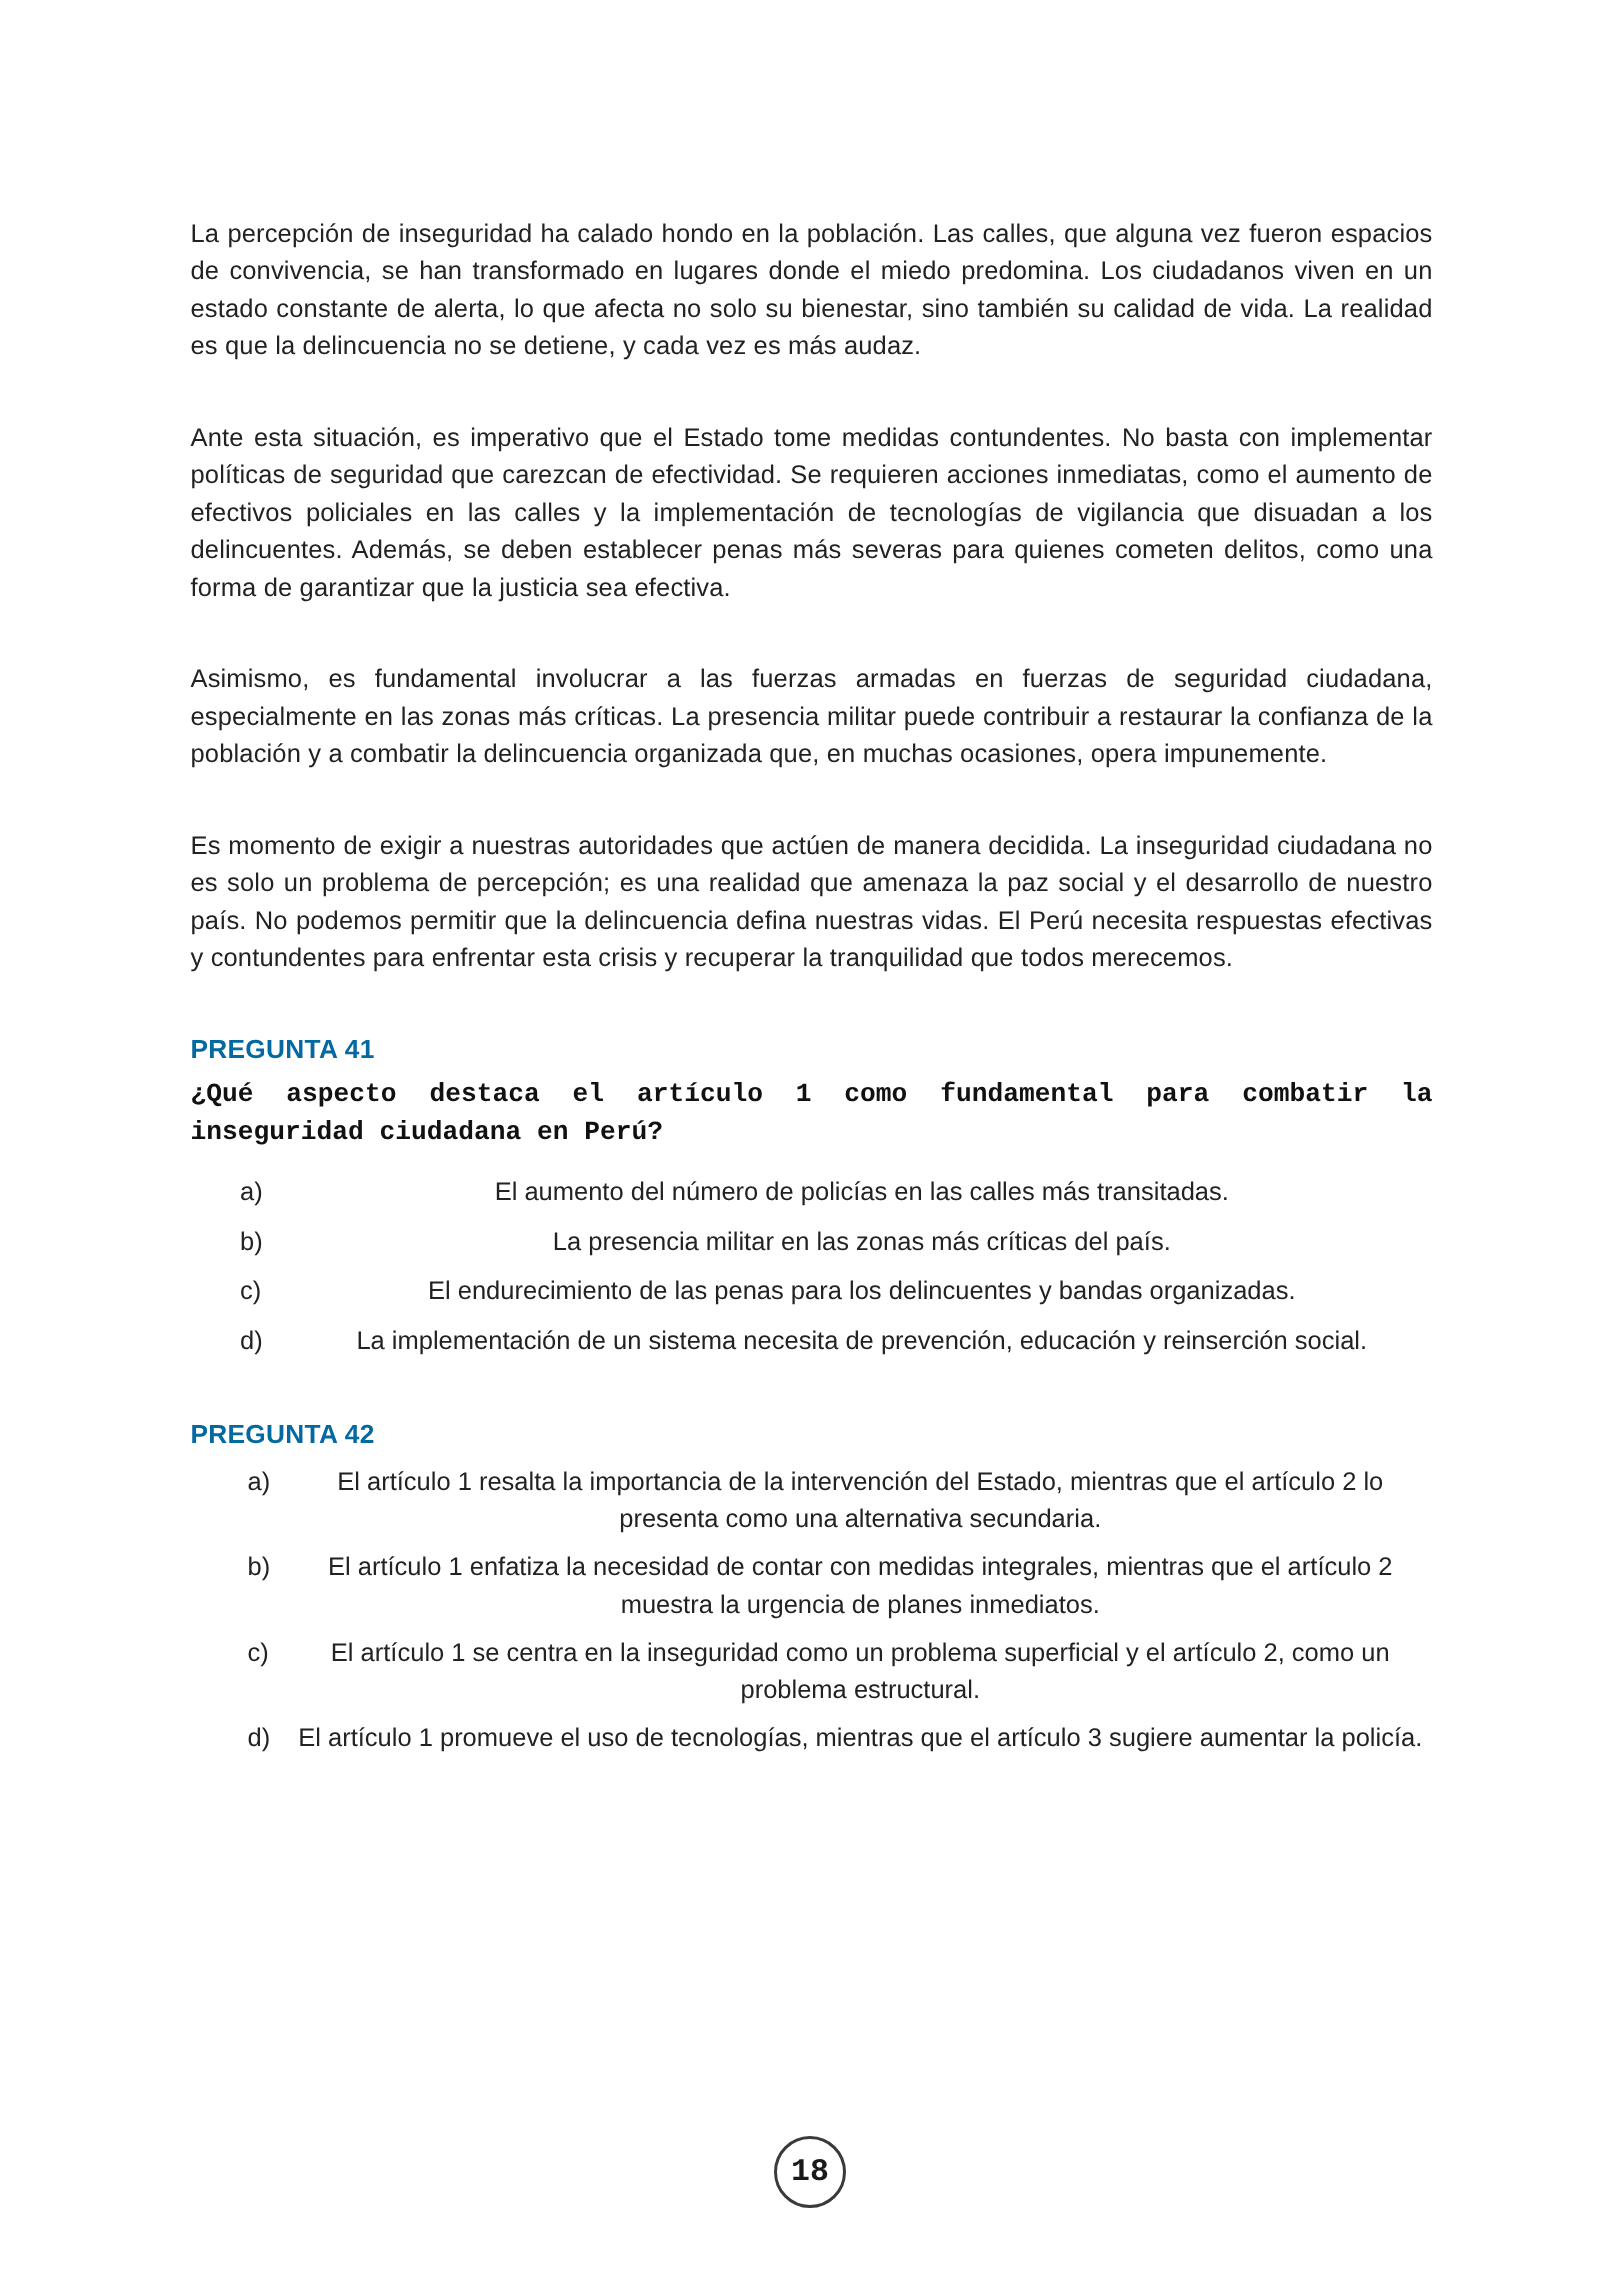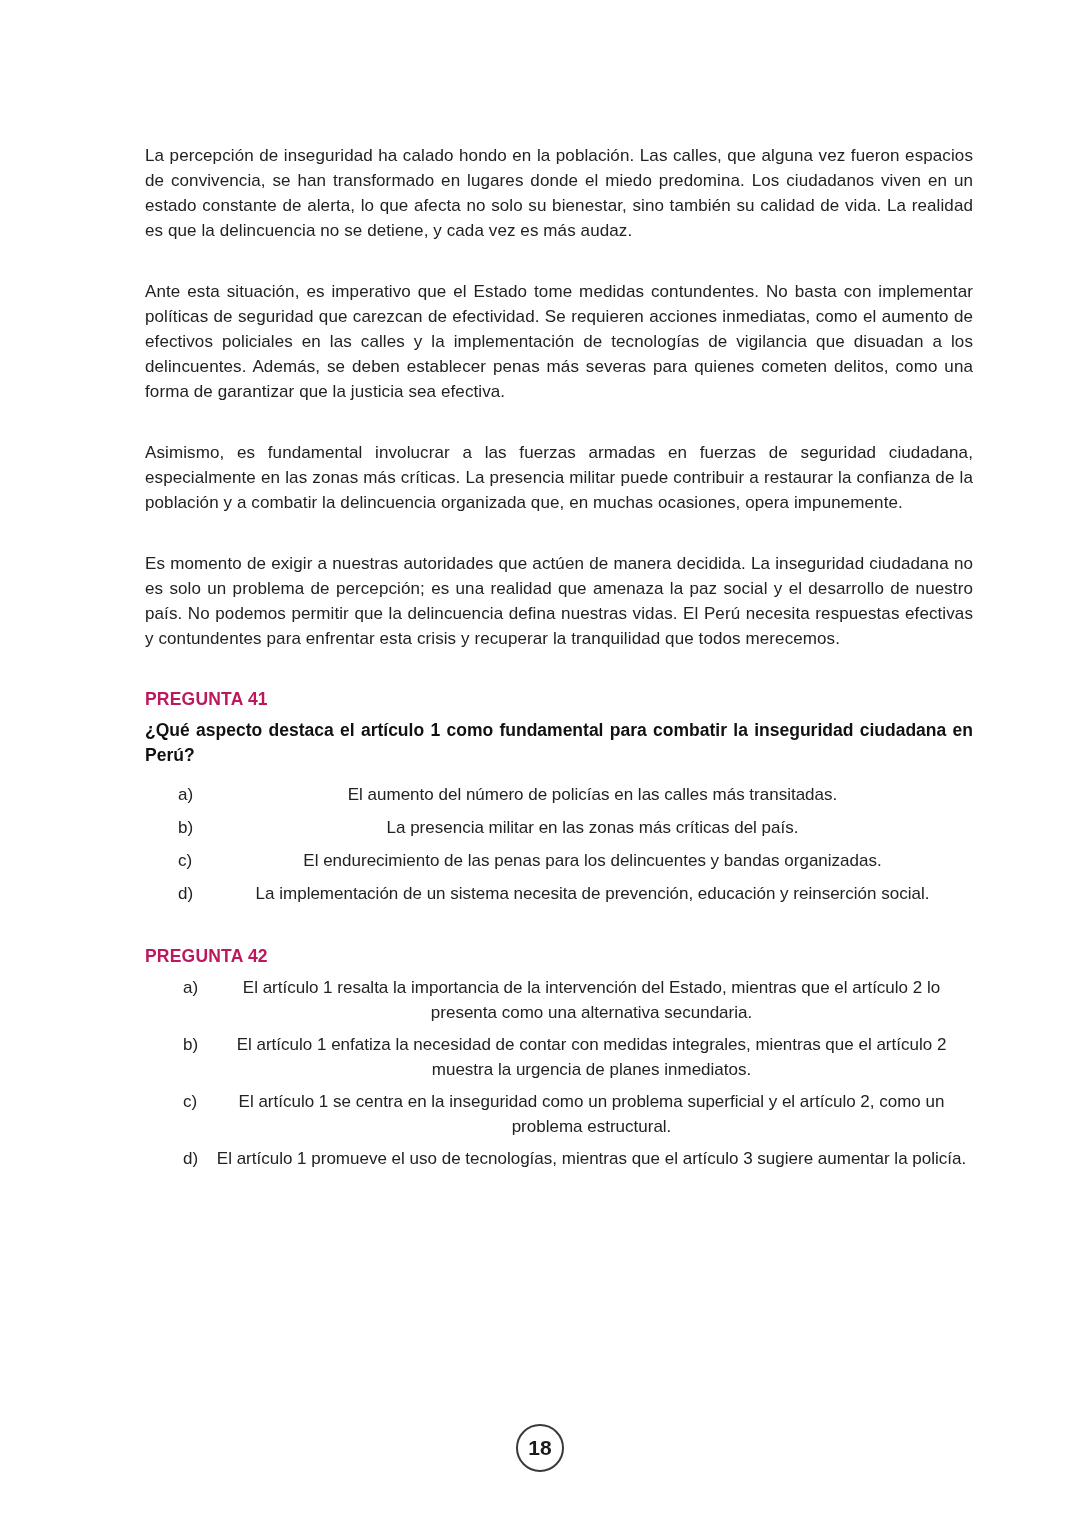--- a/index.html
+++ b/index.html
@@ -10,47 +10,48 @@
   body {
     width: 1080px;
     height: 1527px;
     position: relative;
     font-family: "Liberation Sans", sans-serif;
     color: #1f1f1f;
     overflow: hidden;
   }
   .content {
     position: absolute;
-    left: 145px;
+    left: 127px;
     top: 143px;
     width: 828px;
   }
   .para {
     font-size: 17px;
     line-height: 25px;
     text-align: justify;
     letter-spacing: 0.1px;
     margin: 0 0 36px 0;
     color: #222222;
   }
   .q-heading {
     font-size: 17.5px;
     line-height: 25px;
     font-weight: bold;
-    color: #be185d;
+    color: #0369a1;
     margin: 0 0 6px 0;
     letter-spacing: 0.2px;
   }
   .q-text {
     font-size: 17.5px;
     line-height: 25px;
     font-weight: bold;
     color: #111111;
     text-align: justify;
     margin: 0 0 14px 0;
+    font-family: Liberation Mono, monospace;
   }
   .options-41 {
     margin: 0 0 38px 0;
     padding-left: 33px;
   }
   .options-42 {
     margin: 0 0 0 0;
     padding-left: 38px;
   }
   .option {
@@ -65,20 +66,21 @@
   .options-42 .opt-label { flex: 0 0 27px; }
   .opt-text { flex: 1 1 auto; text-align: center; }
   .questions-block .last { margin-bottom: 0; }
   .page-number-wrap {
     position: absolute;
     left: 0;
     top: 1424px;
     width: 1080px;
     display: flex;
     justify-content: center;
+    font-family: Liberation Mono, monospace;
   }
   .page-number-badge {
     width: 44px;
     height: 44px;
     border: 2px solid #3a3a3a;
     border-radius: 50%;
     display: flex;
     align-items: center;
     justify-content: center;
     font-size: 21px;

